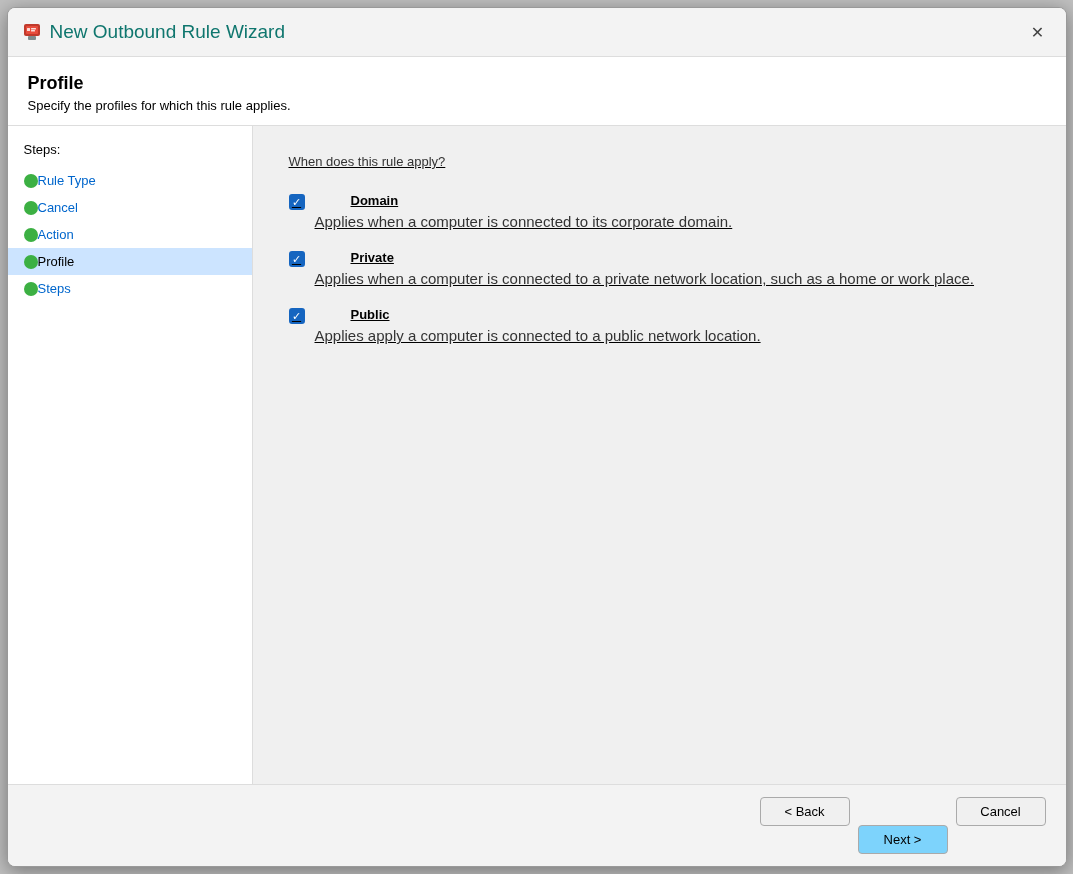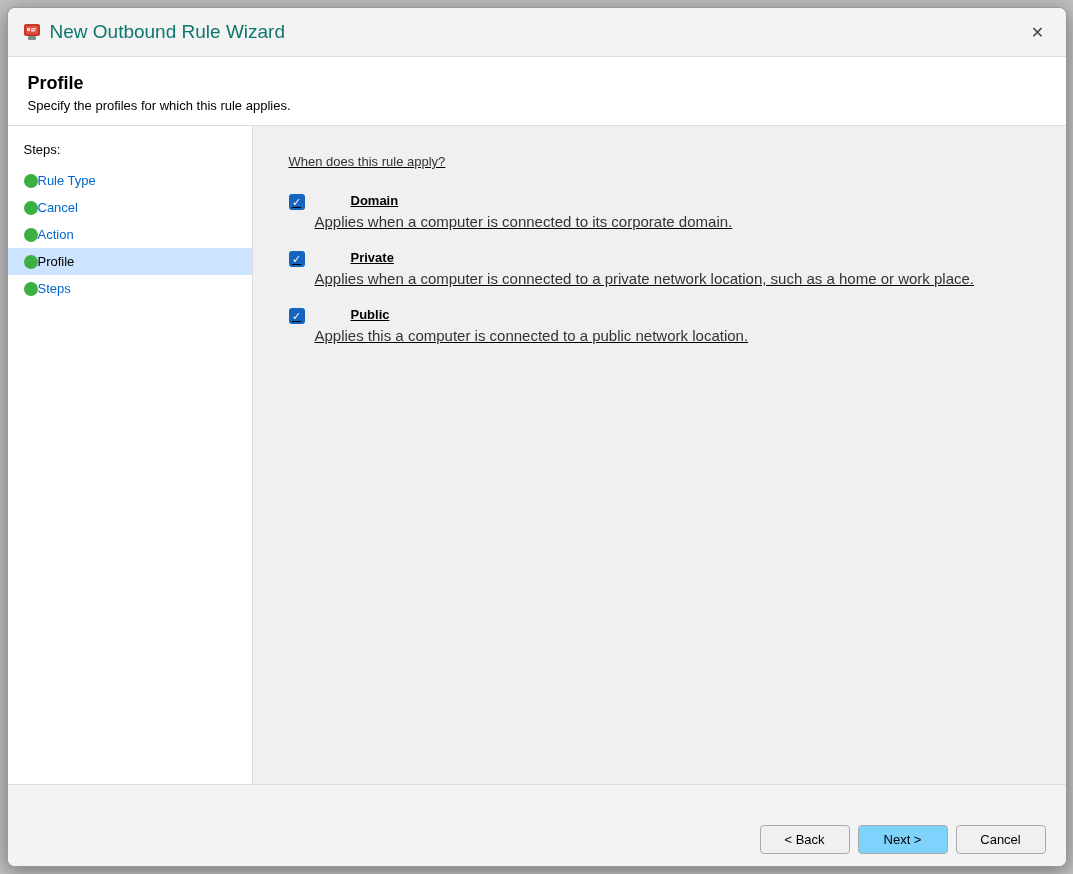--- a/index.html
+++ b/index.html
@@ -177,21 +177,21 @@
       color: #333;
       line-height: 1.4;
     }
     .footer {
       background: #f3f3f3;
       border-top: 1px solid #ddd;
       padding: 12px 20px;
       display: flex;
       justify-content: flex-end;
       gap: 8px;
-      align-items: flex-end;
+      align-items: flex-start;
     }
     .footer-btn {
       min-width: 90px;
       padding: 6px 16px;
       font-size: 13px;
       border: 1px solid #aaa;
       background: #f0f0f0;
       cursor: pointer;
       border-radius: 4px;
       color: #000;
@@ -278,21 +278,21 @@
             <span class="option-desc">Applies when a computer is connected to a private network location, such as a home or work place.</span>
           </div>
         </div>
 
         <div class="option-item">
           <div class="checkbox-custom">
             <span class="checkbox-check">✓</span>
           </div>
           <div class="option-text-group">
             <span class="option-label">Public</span>
-            <span class="option-desc">Applies this a computer is connected to a public network location.</span>
+            <span class="option-desc">Applies apply a computer is connected to a public network location.</span>
           </div>
         </div>
 
       </div>
     </div>
   </div>
 
   <div class="footer">
     <button class="footer-btn">&lt; Back</button>
     <button class="footer-btn primary">Next &gt;</button>

